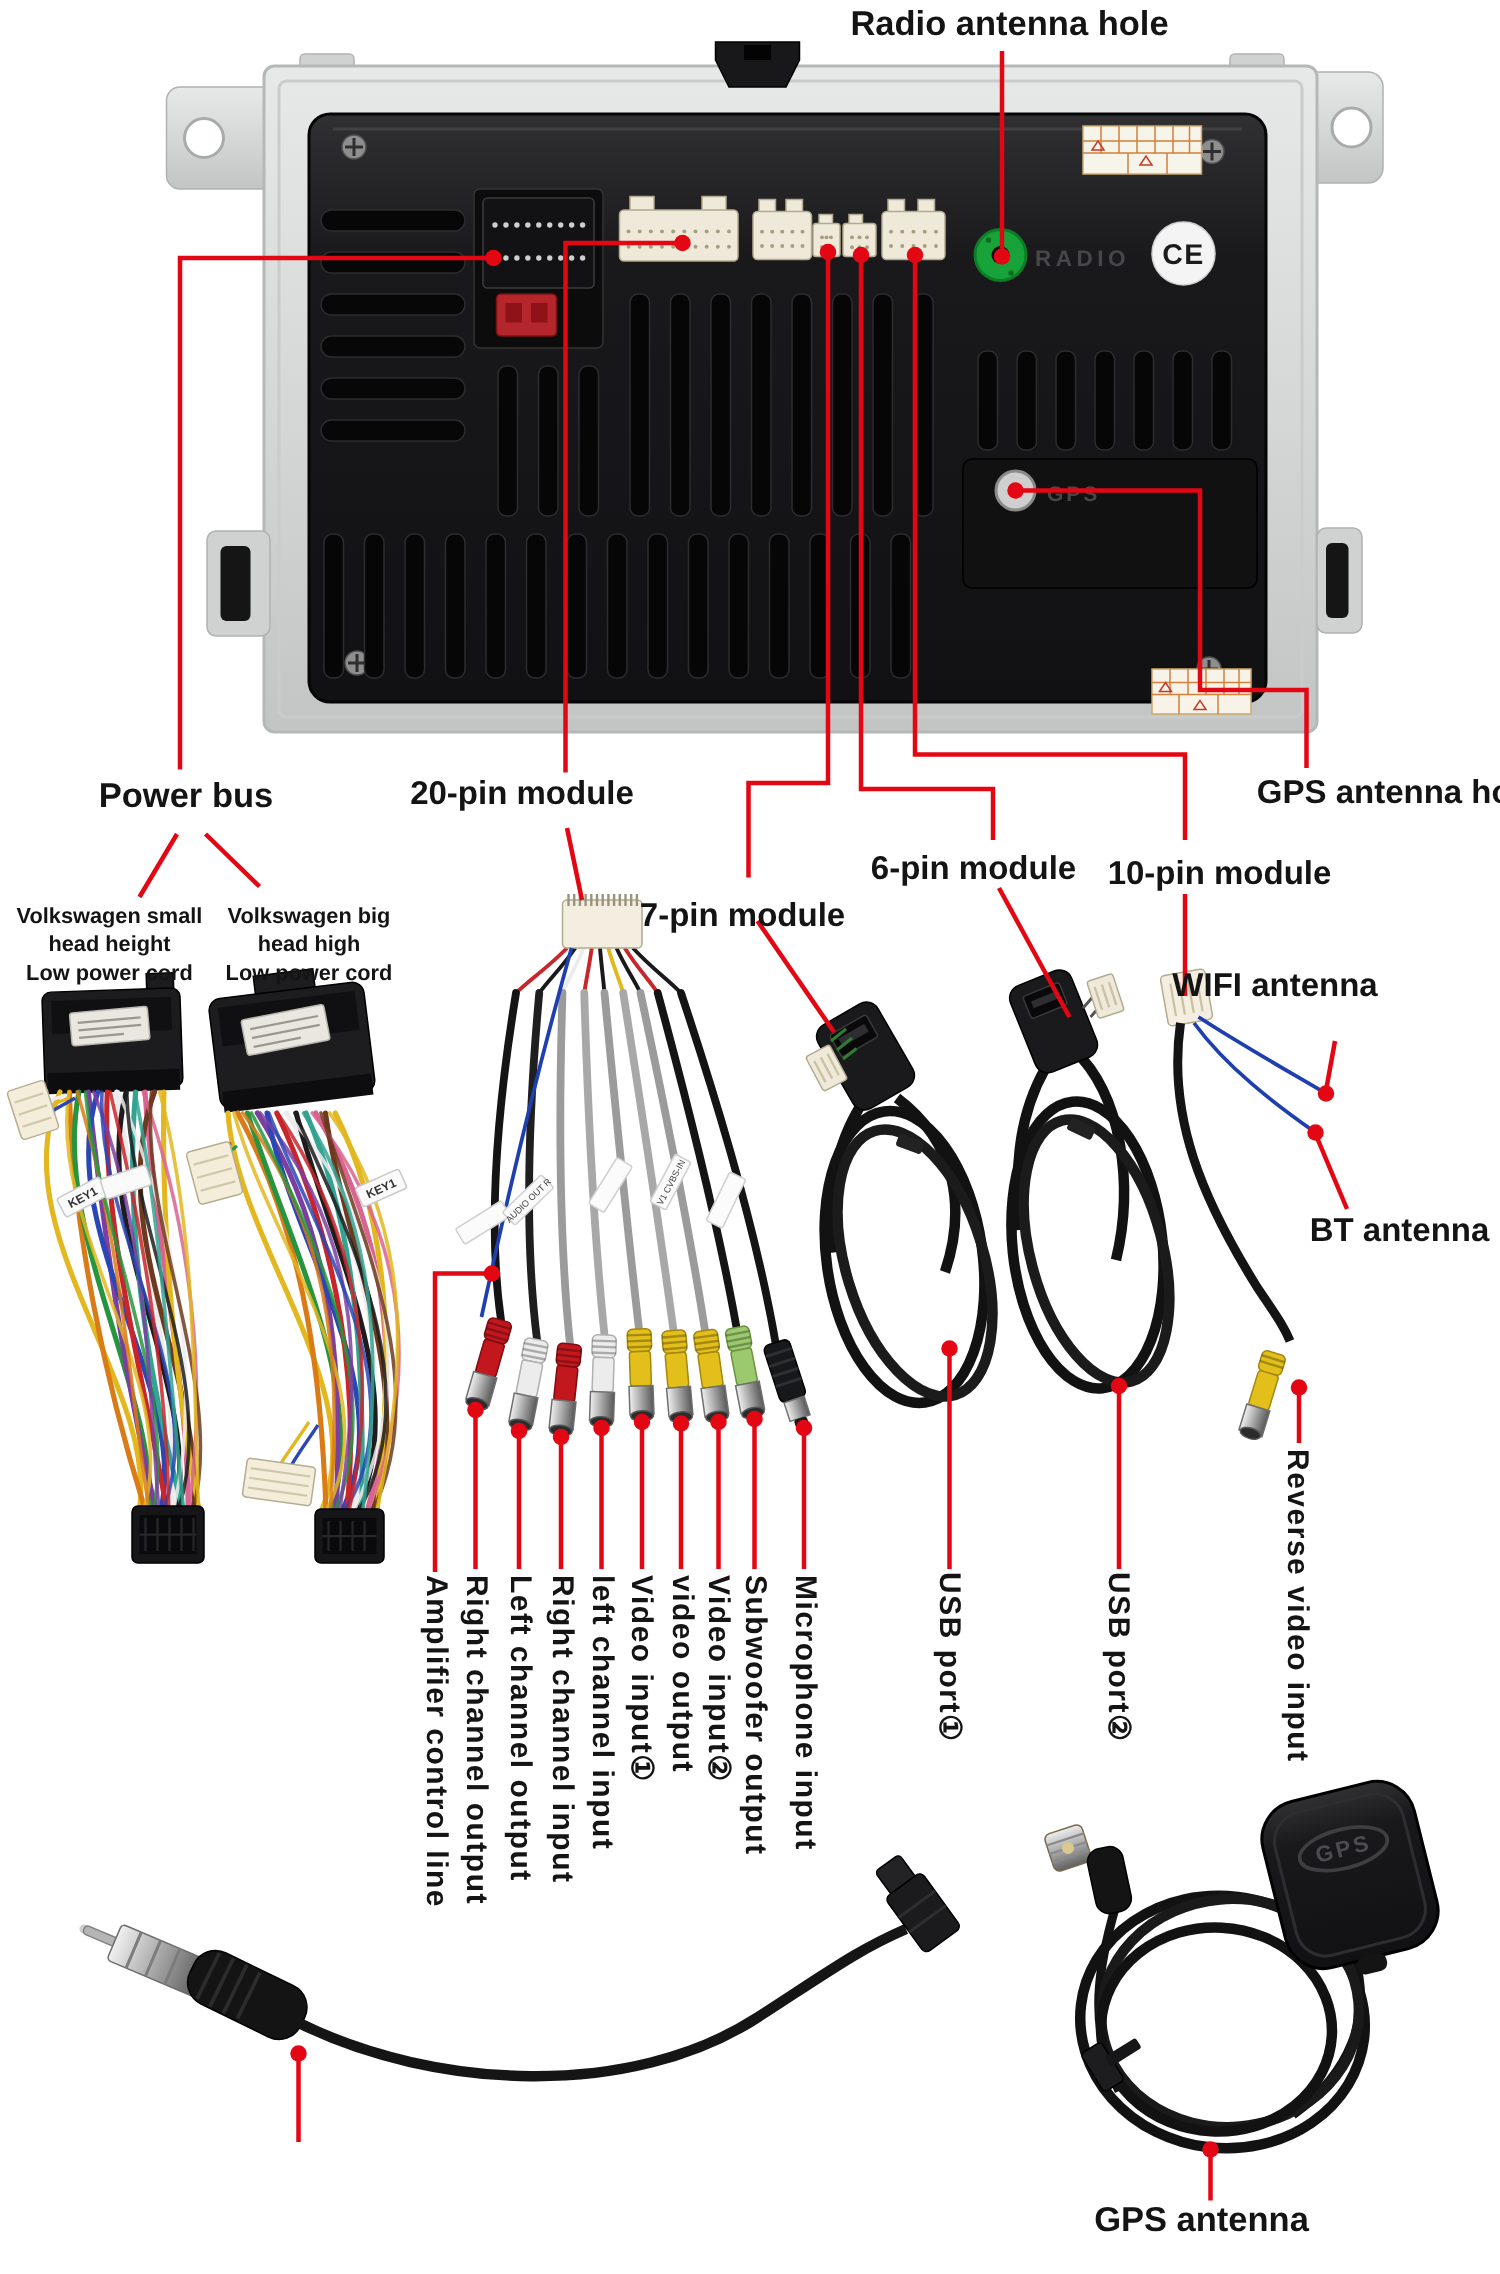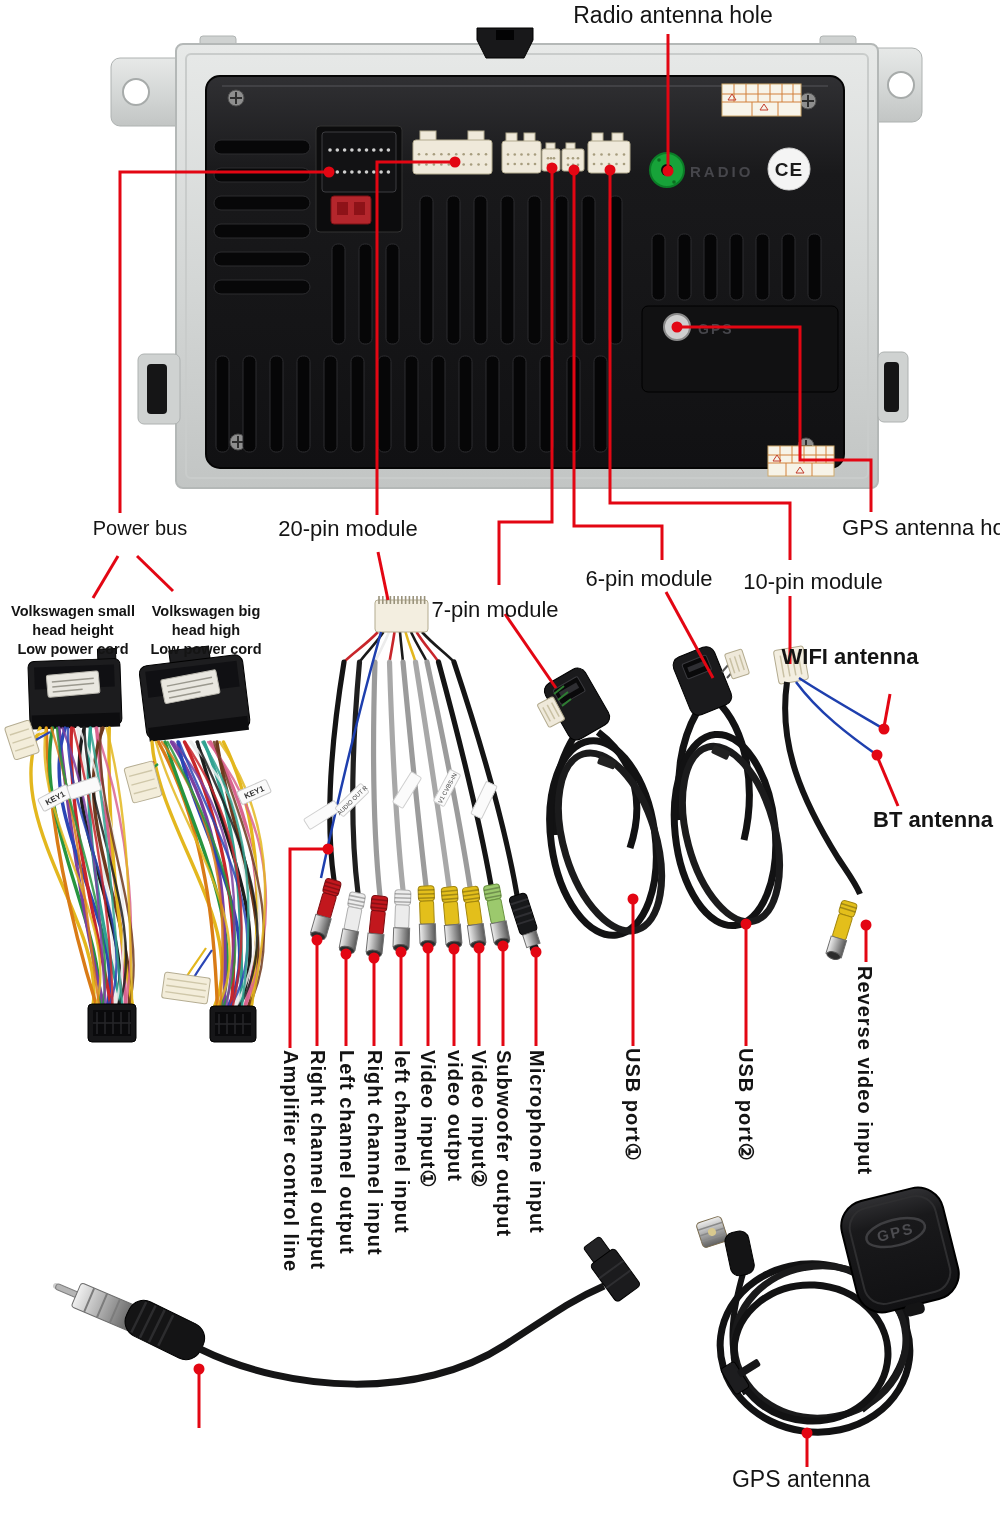--- a/index.html
+++ b/index.html
@@ -1,21 +1,21 @@
 <!DOCTYPE html>
 <html><head>
 <meta charset="utf-8">
 <style>
   html,body{margin:0;padding:0;background:#ffffff;}
   #stage{position:relative;width:1000px;height:1516px;background:#fff;overflow:hidden;
          font-family:"Liberation Sans",sans-serif;}
   svg{position:absolute;left:0;top:0;}
   #photo-layer{z-index:1;}
   #annot-layer{z-index:2;}
-  .label{position:absolute;z-index:3;color:#141414;font-weight:400;text-align:center;
+  .label{position:absolute;z-index:3;color:#141414;font-weight:700;text-align:center;
          transform:translateX(-50%);white-space:nowrap;line-height:1.08;}
   .label.med{font-weight:600;}
   .multiline{white-space:normal;line-height:1.3;font-size:14.5px;font-weight:600;width:150px;}
   .vlabel{position:absolute;z-index:3;color:#141414;font-weight:700;font-size:20px;
           writing-mode:vertical-rl;text-orientation:sideways;letter-spacing:1px;
           white-space:nowrap;transform:translateX(-50%);}
 </style>
 </head>
 <body>
 
@@ -648,21 +648,21 @@
       <circle cx="633" cy="899" r="5.5" fill="#e30613"></circle>
       <path d="M746,924 V1046" fill="none" stroke="#e30613" stroke-width="3"></path>
       <circle cx="746" cy="924" r="5.5" fill="#e30613"></circle>
       <path d="M199,1369 V1428" fill="none" stroke="#e30613" stroke-width="3"></path>
       <circle cx="199" cy="1369" r="5.5" fill="#e30613"></circle>
       <path d="M807,1433 V1467" fill="none" stroke="#e30613" stroke-width="3"></path>
       <circle cx="807" cy="1433" r="5.5" fill="#e30613"></circle>
     </svg>
 
   <div class="label" style="left:673px;top:3px;font-size:23px;">Radio antenna hole</div>
-  <div class="label" style="left:140px;top:518px;font-size:20px;">Power bus</div>
+  <div class="label" style="left:124px;top:518px;font-size:23px;">Power bus</div>
   <div class="label" style="left:348px;top:517px;font-size:22px;">20-pin module</div>
   <div class="label" style="left:495px;top:598px;font-size:22px;">7-pin module</div>
   <div class="label" style="left:649px;top:567px;font-size:22px;">6-pin module</div>
   <div class="label" style="left:813px;top:570px;font-size:22px;">10-pin module</div>
   <div class="label" style="left:932px;top:516px;font-size:22px;">GPS antenna hole</div>
   <div class="label med" style="left:850px;top:645px;font-size:22px;text-align:right;">WIFI antenna</div>
   <div class="label med" style="left:933px;top:808px;font-size:22px;text-align:center;">BT antenna</div>
   <div class="label" style="left:801px;top:1467px;font-size:23px;">GPS antenna</div>
 
   <div class="label multiline" style="left:73px;top:602px;">

